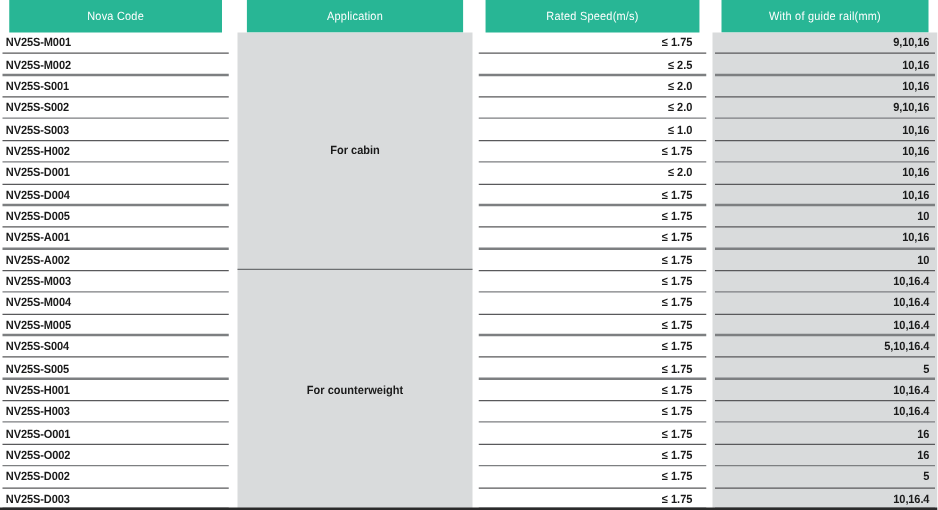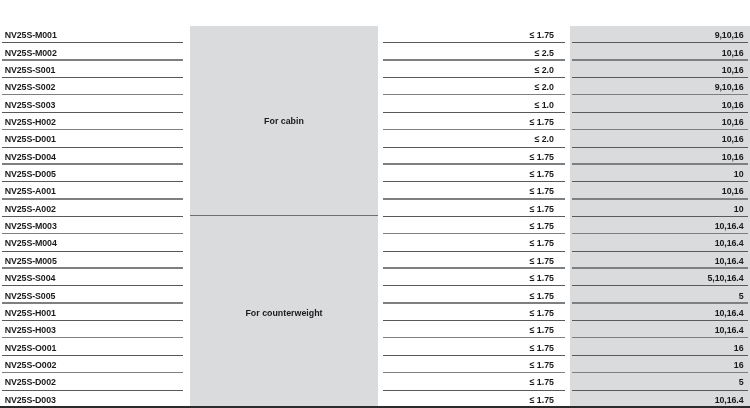--- a/index.html
+++ b/index.html
@@ -150,20 +150,26 @@
     width: 750px;
     height: 2.5px;
     background: #2b2b2b;
   }
 </style>
 </head>
 <body>
 
 <div id="table-root">
 
+  <div class="header-row">
+    <div class="th th-0">Nova Code</div>
+    <div class="th th-1">Application</div>
+    <div class="th th-2">Rated Speed(m/s)</div>
+    <div class="th th-3">With of guide rail(mm)</div>
+  </div>
 
   <div class="body-area">
 
     <div class="col-bg col-bg-app bg-top"></div>
     <div class="col-bg col-bg-app bg-bottom"></div>
     <div class="col-bg col-bg-rail bg-top"></div>
     <div class="col-bg col-bg-rail bg-bottom"></div>
 
     <div class="rows" id="rows-container">
         <div class="row">

